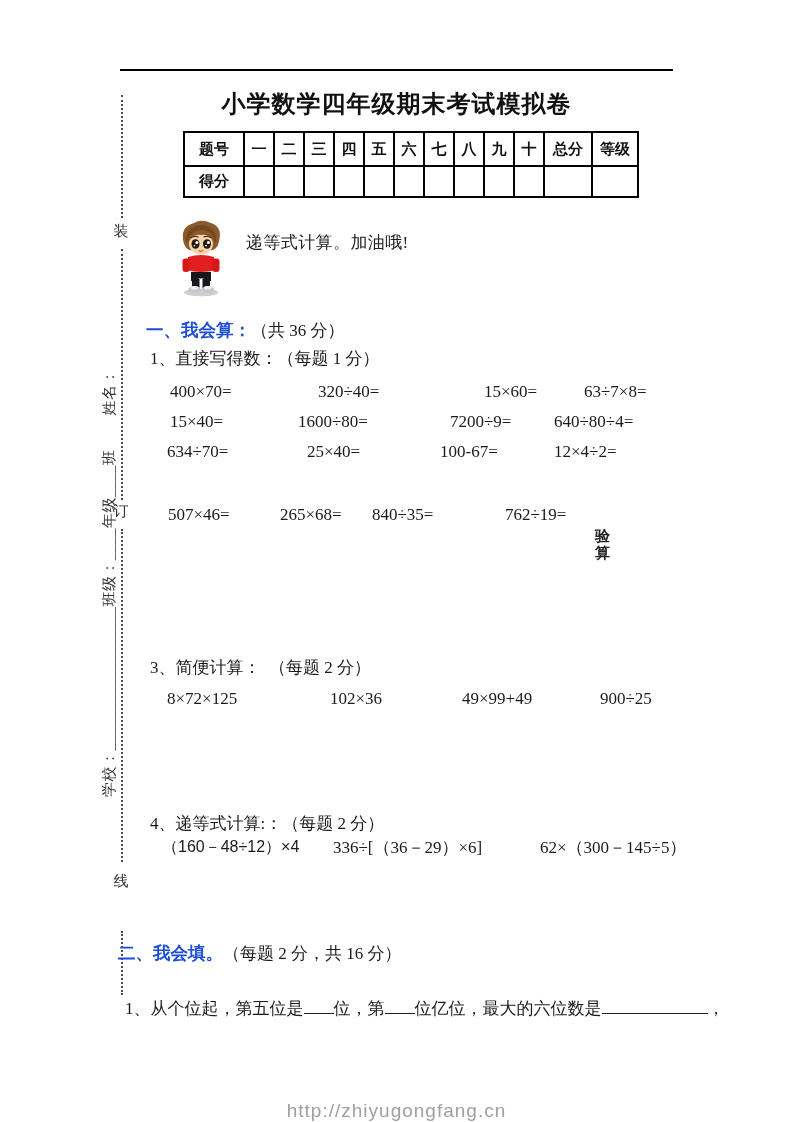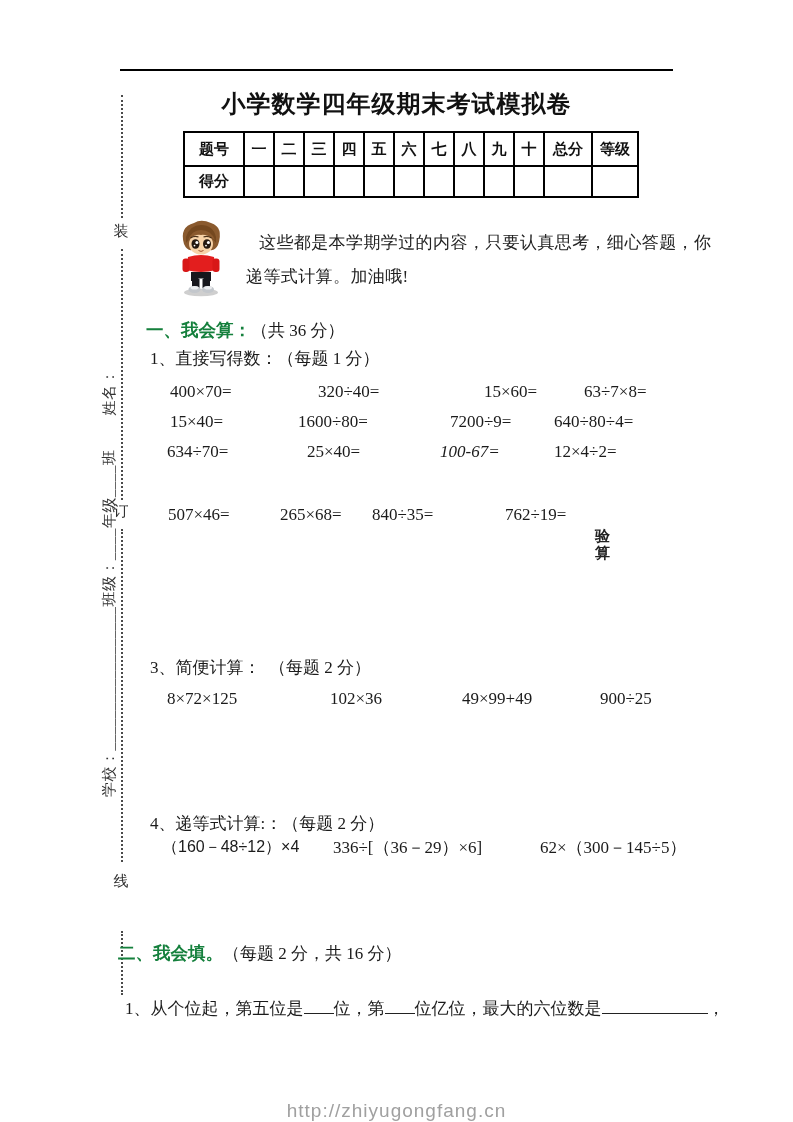--- a/index.html
+++ b/index.html
@@ -15,21 +15,21 @@
   .score-table td{border:2px solid #000;text-align:center;padding:0;}
   .score-table tr.r1 td{height:32px;font-family:Liberation Serif, serif;}
   .score-table tr.r2 td{height:29px;}
   .dotline{left:121px;width:0;border-left:2px dotted #4a4a4a;}
   .bindchar{left:112px;width:18px;text-align:center;font-size:15px;color:#2e2e2e;}
   .stu-info{left:100px;top:797px;transform-origin:0 0;transform:rotate(-90deg);
             white-space:pre;font-size:15px;color:#333;letter-spacing:0.5px;}
   .intro{left:246px;top:226px;width:470px;font-size:17px;line-height:34px;
          letter-spacing:0.4px;color:#222;}
   .intro .l1{text-indent:13px;}
-  .h-bold{font-family:"Liberation Sans",sans-serif;font-weight:bold;font-size:17.5px;color:#15803d;}
+  .h-bold{font-family:"Liberation Sans",sans-serif;font-weight:bold;font-size:17.5px;color:#1d4ed8;}
   .h-rest{font-size:17px;color:#1b1b1b;}
   .label{font-size:17px;white-space:pre;color:#1b1b1b;}
   .expr{font-size:17px;white-space:pre;color:#1b1b1b;}
   .expr.sans{font-family:"Liberation Sans",sans-serif;font-size:16px;}
   .vtext{width:17px;font-size:15px;line-height:16.5px;word-break:break-all;color:#222;font-weight:bold;}
   .blank{display:inline-block;border-bottom:1.6px solid #222;height:15px;vertical-align:baseline;}
   .b30{width:30px;} .b106{width:106px;}
   .footer{left:120px;top:1100px;width:553px;text-align:center;
           font-family:"Liberation Sans",sans-serif;font-size:19px;color:#a0a0a0;letter-spacing:1px;}
 </style>
@@ -108,21 +108,20 @@
     <path d="M17 55 h20 v9 h-7.5 v-2.5 h-5 v2.5 H17 Z" fill="#17171c"></path>
     <rect x="18" y="62" width="7.5" height="9" fill="#17171c"></rect>
     <rect x="28.5" y="62" width="7.5" height="9" fill="#17171c"></rect>
     <ellipse cx="20.5" cy="72.5" rx="6" ry="3.4" fill="#c3c7cc"></ellipse>
     <ellipse cx="34" cy="72.5" rx="6" ry="3.4" fill="#c3c7cc"></ellipse>
     <ellipse cx="20.5" cy="70.8" rx="4" ry="1.8" fill="#eceef0"></ellipse>
     <ellipse cx="34" cy="70.8" rx="4" ry="1.8" fill="#eceef0"></ellipse>
   </svg>
 
   <div class="abs intro">
-    <div class="l1">这些都是本学期学过的内容，只要认真思考，细心答题，你</div>
     <div class="l2">递等式计算。加油哦!</div>
   </div>
 
   <div class="abs" style="left:146px;top:318px;">
     <span class="h-bold">一、我会算：</span><span class="h-rest">（共 36 分）</span>
   </div>
 
   <div class="abs label" style="left:150px;top:347px;">1、直接写得数：（每题 1 分）</div>
 
   <span class="abs expr" style="left:170px;top:382px;">400×70=</span>
@@ -130,21 +129,21 @@
   <span class="abs expr" style="left:484px;top:382px;">15×60=</span>
   <span class="abs expr" style="left:584px;top:382px;">63÷7×8=</span>
 
   <span class="abs expr" style="left:170px;top:412px;">15×40=</span>
   <span class="abs expr" style="left:298px;top:412px;">1600÷80=</span>
   <span class="abs expr" style="left:450px;top:412px;">7200÷9=</span>
   <span class="abs expr" style="left:554px;top:412px;">640÷80÷4=</span>
 
   <span class="abs expr" style="left:167px;top:442px;">634÷70=</span>
   <span class="abs expr" style="left:307px;top:442px;">25×40=</span>
-  <span class="abs expr" style="left:440px;top:442px;font-style:italic;">100-67=</span>
+  <span class="abs expr" style="left:440px;top:442px;">100-67=</span>
   <span class="abs expr" style="left:554px;top:442px;">12×4÷2=</span>
 
   <span class="abs expr" style="left:168px;top:505px;">507×46=</span>
   <span class="abs expr" style="left:280px;top:505px;">265×68=</span>
   <span class="abs expr" style="left:372px;top:505px;">840÷35=</span>
   <span class="abs expr" style="left:505px;top:505px;">762÷19=</span>
   <div class="abs vtext" style="left:595px;top:528px;">验算</div>
 
   <div class="abs label" style="left:150px;top:656px;">3、简便计算：  （每题 2 分）</div>
   <span class="abs expr" style="left:167px;top:689px;">8×72×125</span>

